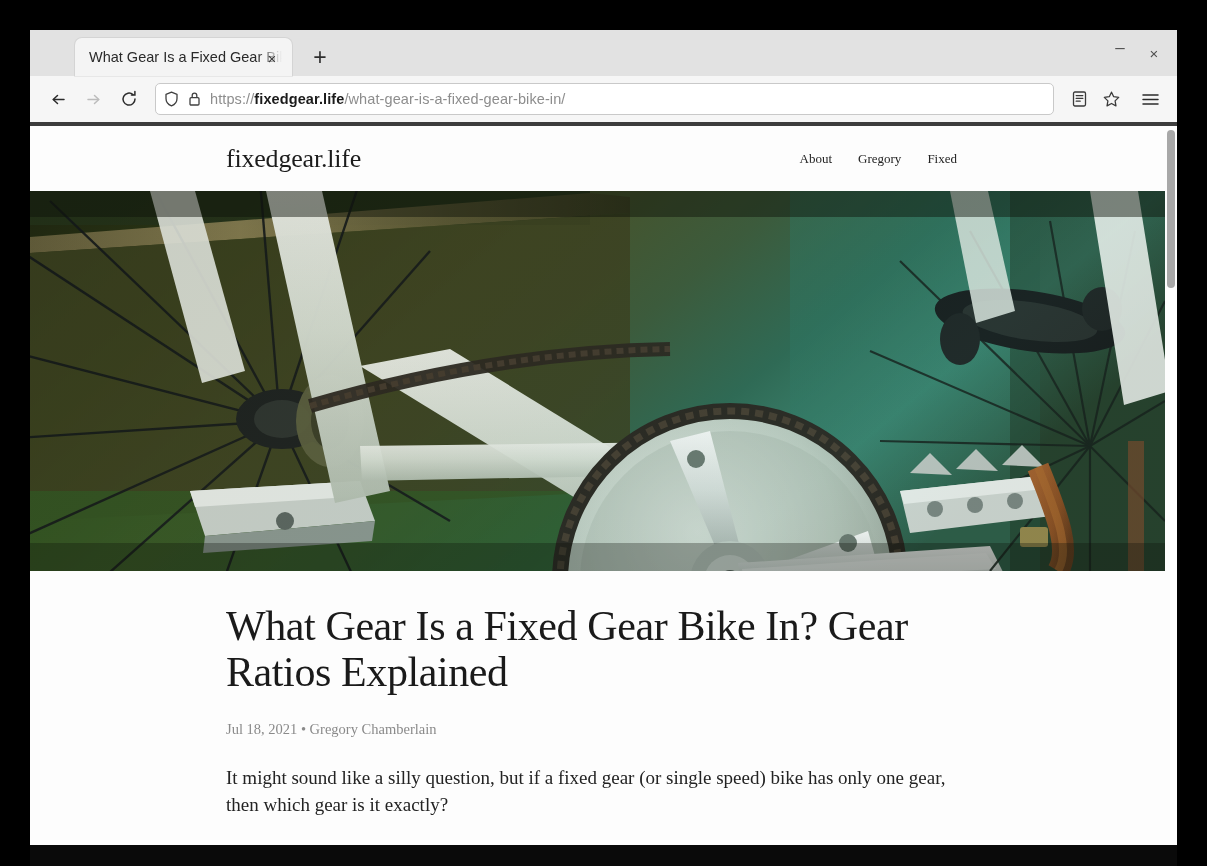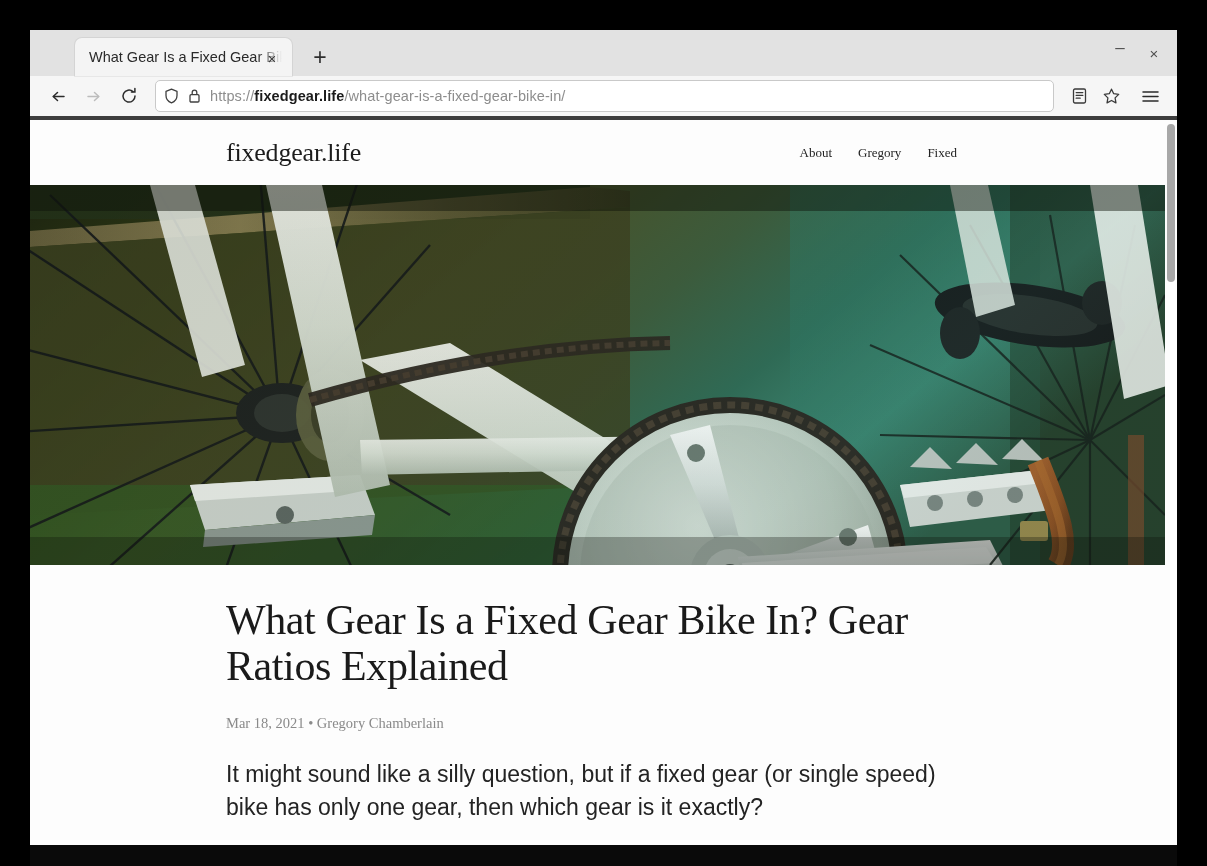--- a/index.html
+++ b/index.html
@@ -102,21 +102,21 @@
     display: flex;
     align-items: center;
     justify-content: center;
     color: #505050;
     font-size: 15px;
   }
   .wc-min { font-size: 17px; line-height: 6px; padding-bottom: 11px; }
 
   
   #toolbar {
-    height: 44px;
+    height: 50px;
     background: #f6f6f6;
     display: flex;
     align-items: center;
     padding: 0 12px;
     gap: 2px;
     border-bottom: 4px solid #3d3d3d;
     flex: 0 0 auto;
   }
 
   .nav-btn {
@@ -232,22 +232,22 @@
 
   #article-meta {
     margin-top: 25px;
     font-size: 14.5px;
     color: #8a8a8a;
     font-family: "Liberation Serif", serif;
   }
 
   .article-para {
     margin-top: 26px;
-    font-family: Liberation Sans, sans-serif;
-    font-size: 23px;
+    font-family: Liberation Serif, serif;
+    font-size: 19px;
     line-height: 1.47;
     color: #232323;
     max-width: 728px;
   }
 
   
   #scrollbar-track {
     position: absolute;
     right: 0; top: 0;
     width: 12px;
@@ -538,21 +538,21 @@
           <rect x="1098" y="250" width="16" height="130" fill="#7a4a2c" opacity="0.7"></rect>
 
           <rect width="1135" height="380" fill="url(#bgGrad)" opacity="0.1"></rect>
           <rect width="1135" height="26" fill="#0d1109" opacity="0.45"></rect>
           <rect y="352" width="1135" height="28" fill="#0d1109" opacity="0.3"></rect>
         </svg>
       </div>
 
       <div id="article">
         <h1 id="article-title">What Gear Is a Fixed Gear Bike In? Gear Ratios Explained</h1>
-        <div id="article-meta">Mar 18, 2021 • Gregory Chamberlain</div>
+        <div id="article-meta">Jul 18, 2021 • Gregory Chamberlain</div>
         <p class="article-para">It might sound like a silly question, but if a fixed gear (or single speed) bike has only one gear, then which gear is it exactly?</p>
         <p class="article-para">You may be used to multi-speed bikes that have between 7 and 11 sprockets across from 2 or 3 chain rings that can be combined to produce whatever gear ratio is most appropriate for any given scenario.</p>
       </div>
 
     </div>
 
     <div id="scrollbar-track">
       <div id="scrollbar-thumb"></div>
     </div>
 

